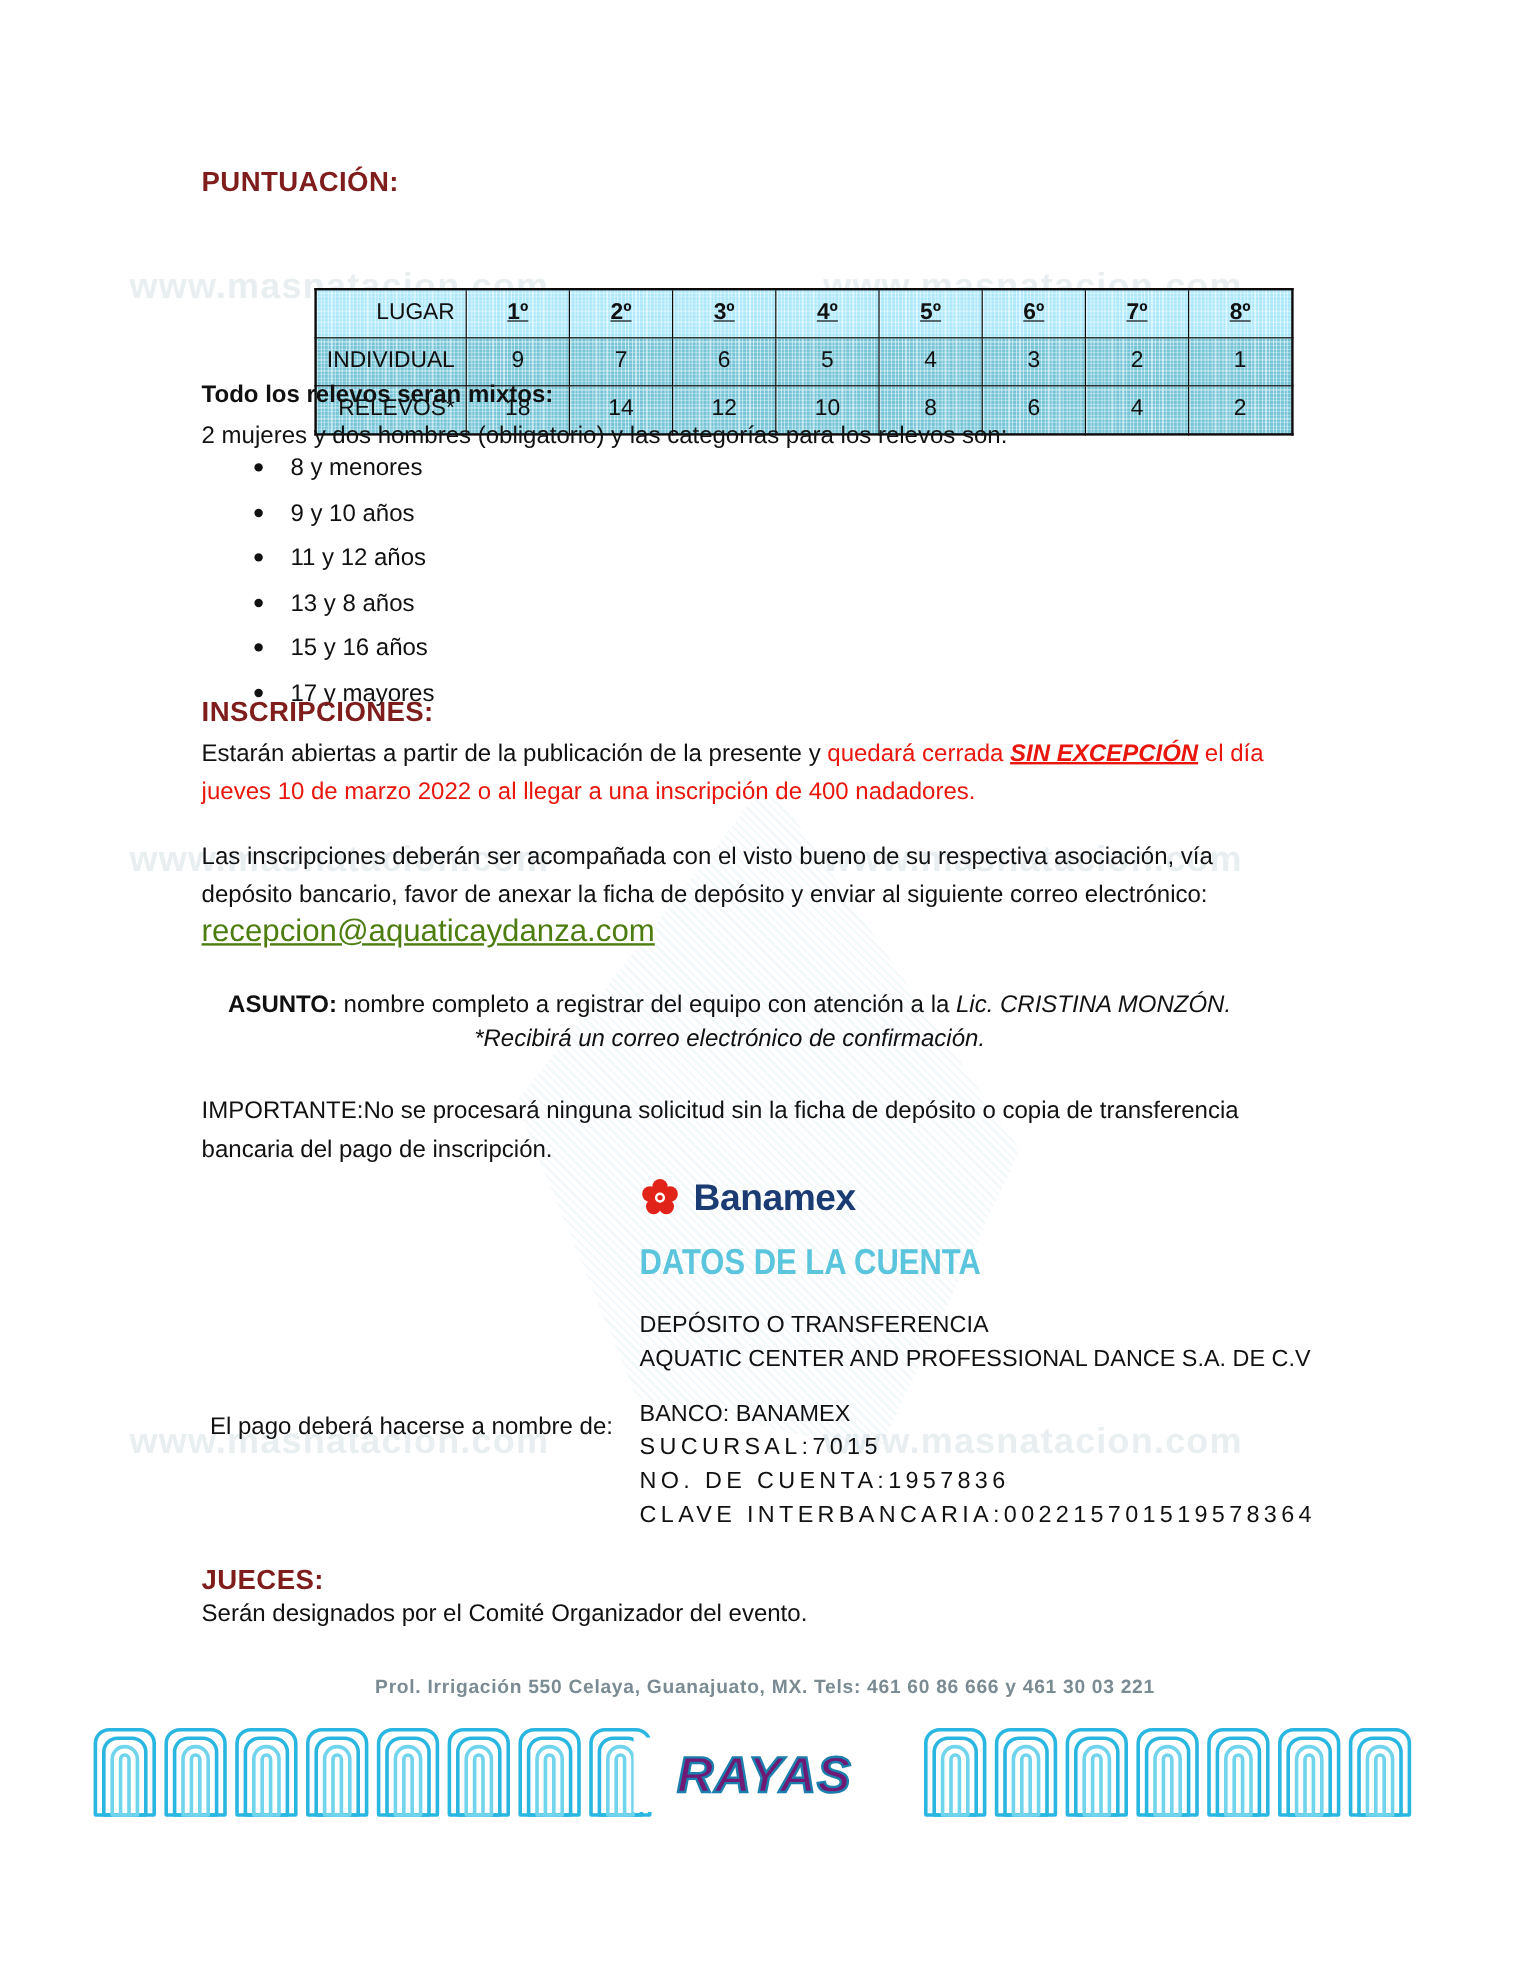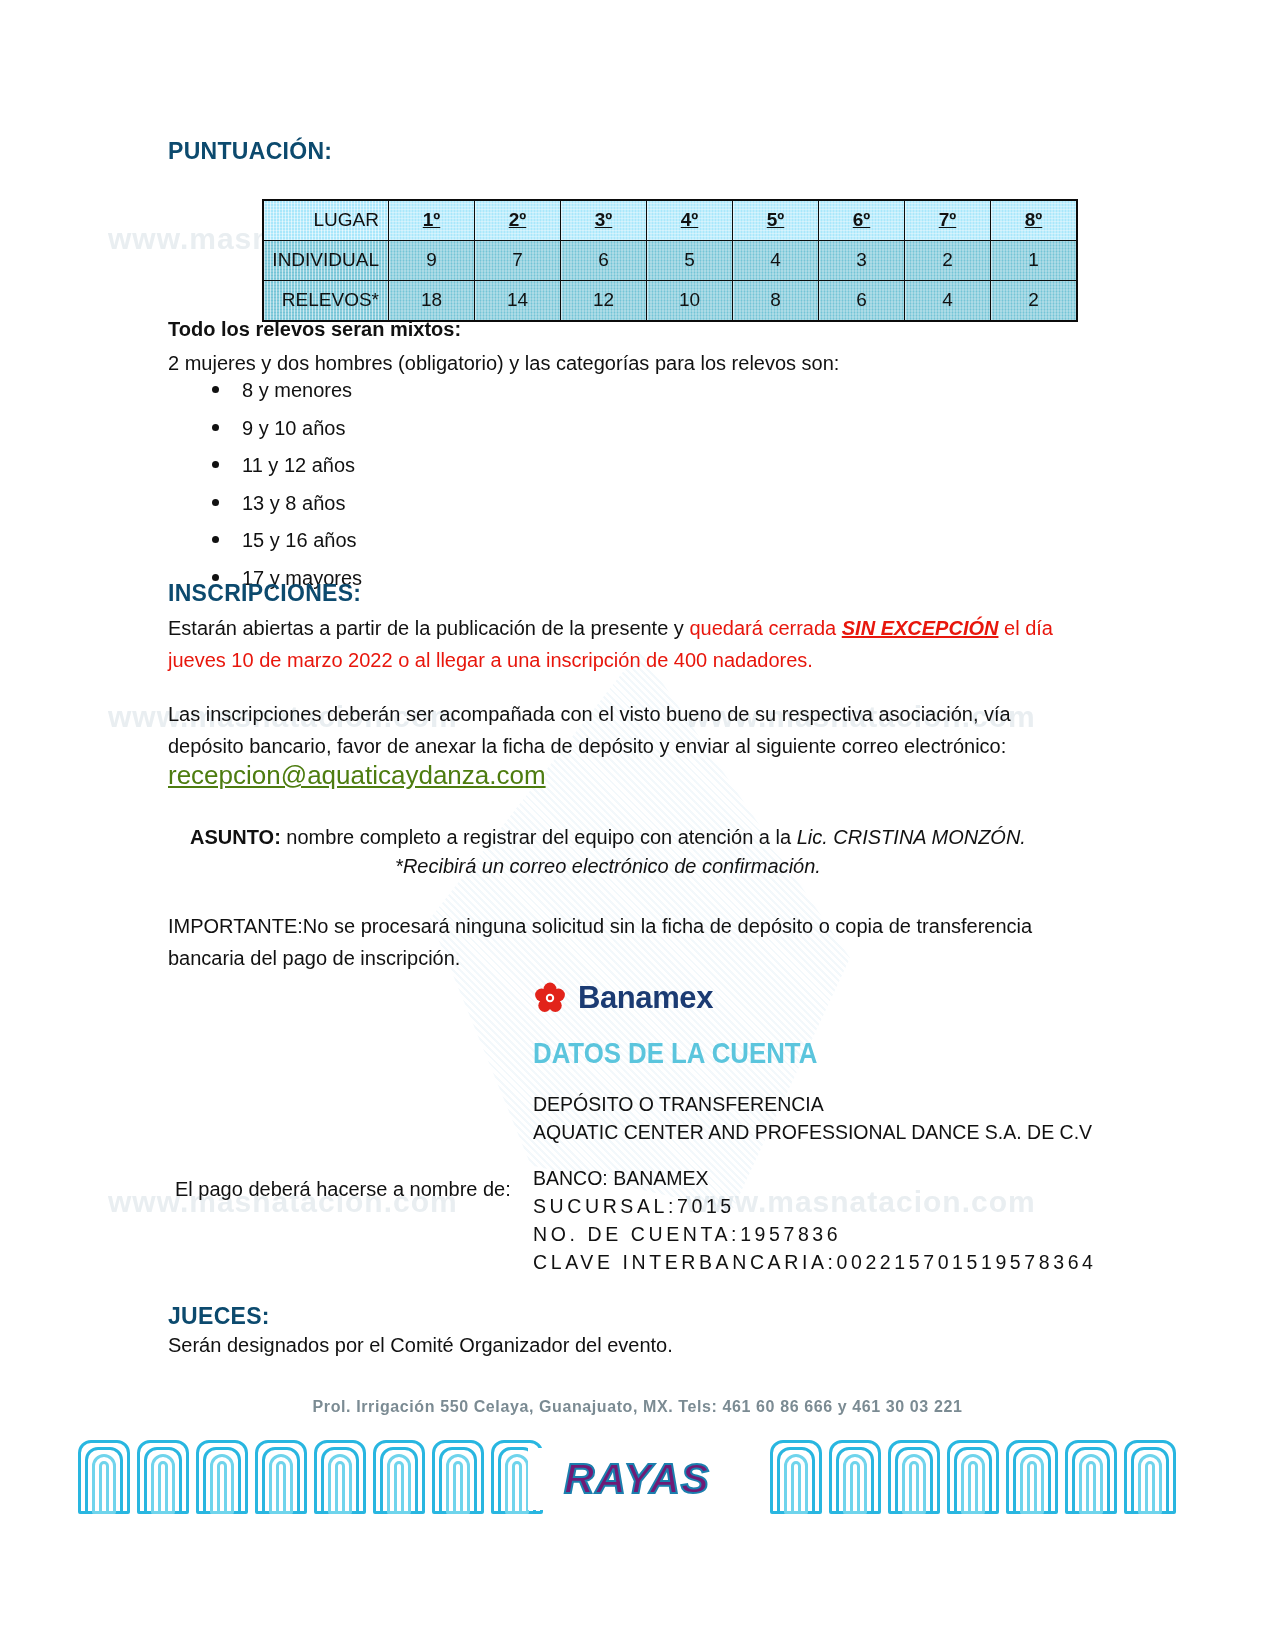--- a/index.html
+++ b/index.html
@@ -27,36 +27,37 @@
   }
   .wm-shape {
     position:absolute;
     pointer-events:none;
     background:
       repeating-linear-gradient(45deg, rgba(140,190,220,.10) 0 2px, rgba(255,255,255,0) 2px 5px);
   }
 
   
   .sec-head {
-    color:#0c4a6e;
+    color:#7f1d1d;
     font-size:23px;
     font-weight:600;
     letter-spacing:.3px;
   }
   .bold { font-weight:700; }
   .ital { font-style:italic; }
 
   #puntuacion-head { position:absolute; left:168px; top:138px; }
 
   
   .tbl-wrap { position:absolute; left:262px; top:199px; }
   table.score {
     border-collapse:collapse;
     border:2px solid #0b0b0b;
     font-size:19px;
+    margin-top:41px;
   }
   table.score td, table.score th {
     border:1px solid #0b0b0b;
     text-align:center;
     padding:4px 0 5px 0;
     font-weight:400;
     background-image:
       repeating-linear-gradient(90deg, rgba(255,255,255,.55) 0 1px, rgba(255,255,255,0) 1px 3px),
       repeating-linear-gradient(0deg, rgba(255,255,255,.35) 0 1px, rgba(255,255,255,0) 1px 3px);
   }

